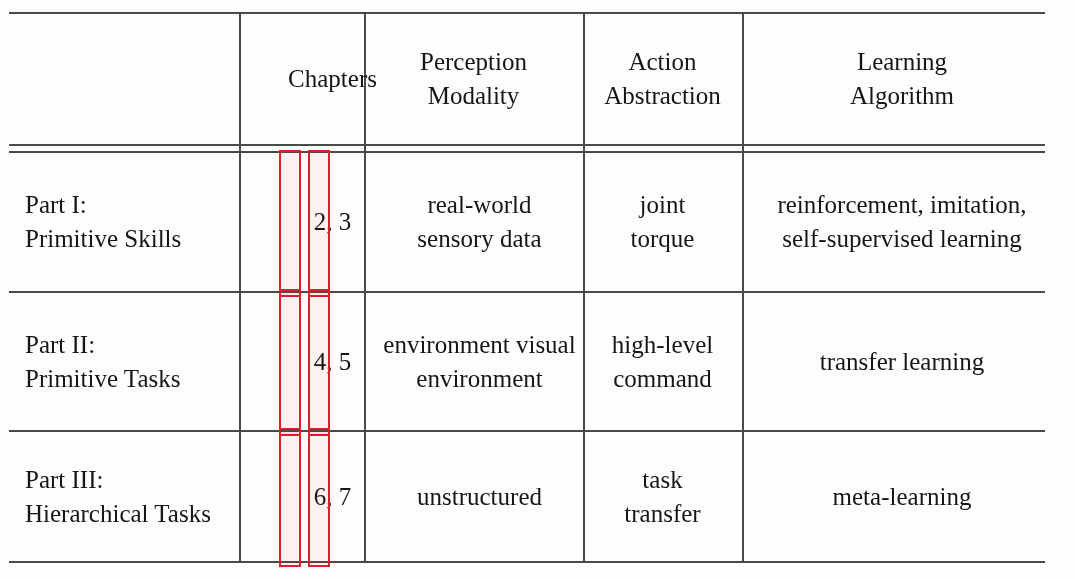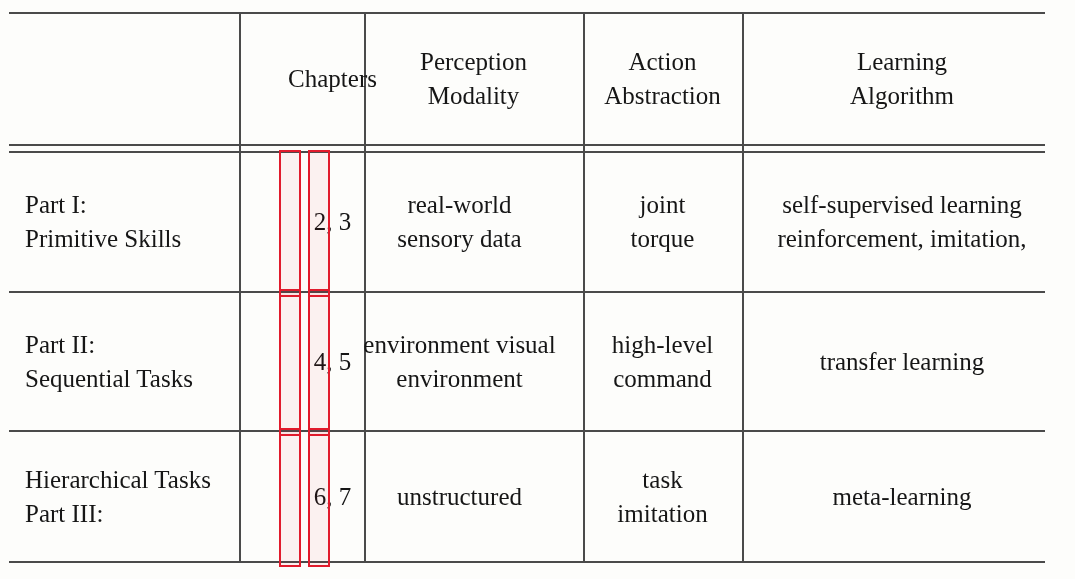--- a/index.html
+++ b/index.html
@@ -41,21 +41,21 @@
   .hd.c1{left:239px;width:125px;}
   .hd.c2{left:364px;width:219px;text-align:right;}
   .hd.c3{left:583px;width:159px;}
   .hd.c4{left:742px;width:303px;}
   
   .r1{top:153px;height:138px;}
   .r2{top:293px;height:137px;}
   .r3{top:432px;height:129px;}
   .c0{left:9px;width:230px;}
   .c1{left:239px;width:125px;margin-left:31px;}
-  .c2{left:344px;width:231px;}
+  .c2{left:364px;width:231px;}
   .c3{left:583px;width:159px;border-radius:26px;}
   .c4{left:742px;width:303px;padding-left:17px;}
   
   .linkbox{
     position:absolute;width:22px;
     border:2px solid var(--link);
     background:rgba(225,27,44,0.05);
     pointer-events:auto;
   }
   .lb-l{left:279px;}
@@ -106,56 +106,56 @@
   </div>
   <div class="cell r1 c2">
     <span>real-world</span>
     <span>sensory data</span>
   </div>
   <div class="cell r1 c3">
     <span>joint</span>
     <span>torque</span>
   </div>
   <div class="cell r1 c4">
+    <span>reinforcement, imitation,</span>
     <span>self-supervised learning</span>
-    <span>reinforcement, imitation,</span>
   </div>
 
   <div class="cell left r2 c0">
     <span>Part II:</span>
-    <span>Sequential Tasks</span>
+    <span>Primitive Tasks</span>
   </div>
   <div class="cell r2 c1">
     <span>4, 5</span>
   </div>
   <div class="cell r2 c2">
     <span>environment visual</span>
     <span>environment</span>
   </div>
   <div class="cell r2 c3">
     <span>high-level</span>
     <span>command</span>
   </div>
   <div class="cell r2 c4">
     <span>transfer learning</span>
   </div>
 
   <div class="cell left r3 c0">
+    <span>Part III:</span>
     <span>Hierarchical Tasks</span>
-    <span>Part III:</span>
   </div>
   <div class="cell r3 c1">
     <span>6, 7</span>
   </div>
   <div class="cell r3 c2">
     <span>unstructured</span>
   </div>
   <div class="cell r3 c3">
     <span>task</span>
-    <span>imitation</span>
+    <span>transfer</span>
   </div>
   <div class="cell r3 c4">
     <span>meta-learning</span>
   </div>
 
   <div class="linkbox lb-l lb-row1"></div>
   <div class="linkbox lb-r lb-row1"></div>
   <div class="linkbox lb-l lb-row2"></div>
   <div class="linkbox lb-r lb-row2"></div>
   <div class="linkbox lb-l lb-row3"></div>

